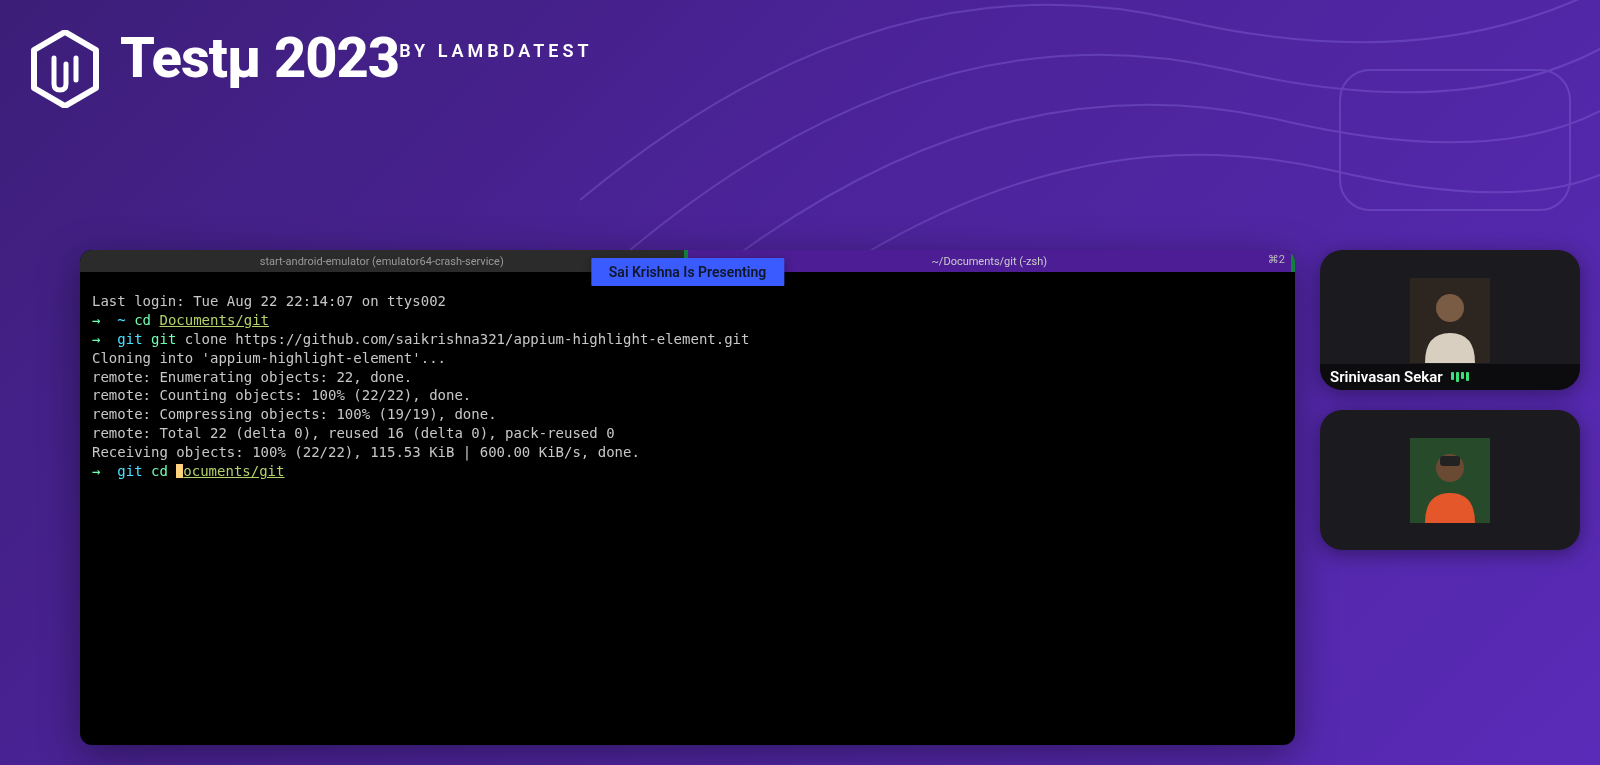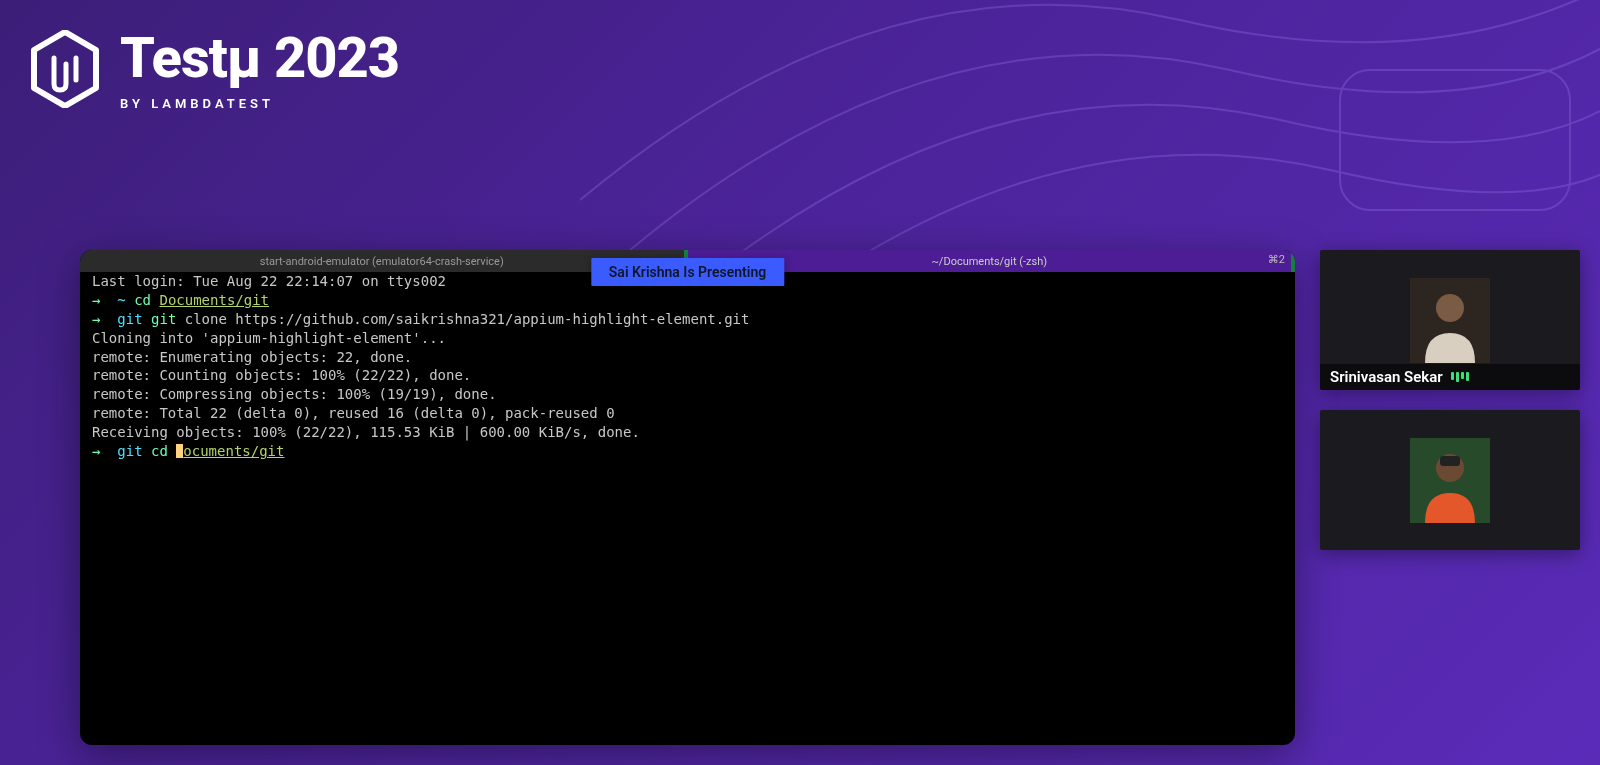--- a/index.html
+++ b/index.html
@@ -29,30 +29,30 @@
     top: 30px;
     left: 30px;
     display: flex;
     align-items: flex-start;
     gap: 20px;
   }
   .logo-hex {
     width: 70px;
     height: 78px;
   }
-  .logo-text { display: flex; flex-direction: column; }
+  .logo-text { display: flex; flex-direction: row; }
   .logo-title {
     font-size: 56px;
     font-weight: 800;
     letter-spacing: -1px;
     line-height: 1;
   }
   .logo-sub {
     margin-top: 10px;
-    font-size: 13px;
+    font-size: 18px;
     font-weight: 600;
     letter-spacing: 4px;
   }
 
   
   .content {
     position: absolute;
     top: 250px;
     left: 80px;
     right: 20px;
@@ -94,21 +94,21 @@
   .term-tabcount {
     position: absolute;
     right: 10px;
     top: 3px;
     font-size: 11px;
     color: #bbb;
   }
 
   .term-body {
     flex: 1;
-    padding: 0 12px;
+    padding: 20px 12px;
     font-family: "Menlo", "Consolas", monospace;
     font-size: 14px;
     line-height: 1.35;
     color: #c7c7c7;
     white-space: pre;
     overflow: hidden;
   }
   .prompt-arrow { color: #6fffb0; }
   .prompt-tilde { color: #49e0ff; }
   .cmd { color: #6fffb0; }
@@ -139,21 +139,21 @@
 
   
   .participants {
     width: 260px;
     display: flex;
     flex-direction: column;
     gap: 20px;
   }
   .participant {
     background: #1b1b1f;
-    border-radius: 2px;
+    border-radius: 22px;
     height: 140px;
     position: relative;
     overflow: hidden;
     box-shadow: 0 4px 20px rgba(0,0,0,0.4);
     display: flex;
     align-items: center;
     justify-content: center;
   }
   .participant .avatar {
     width: 80px;

